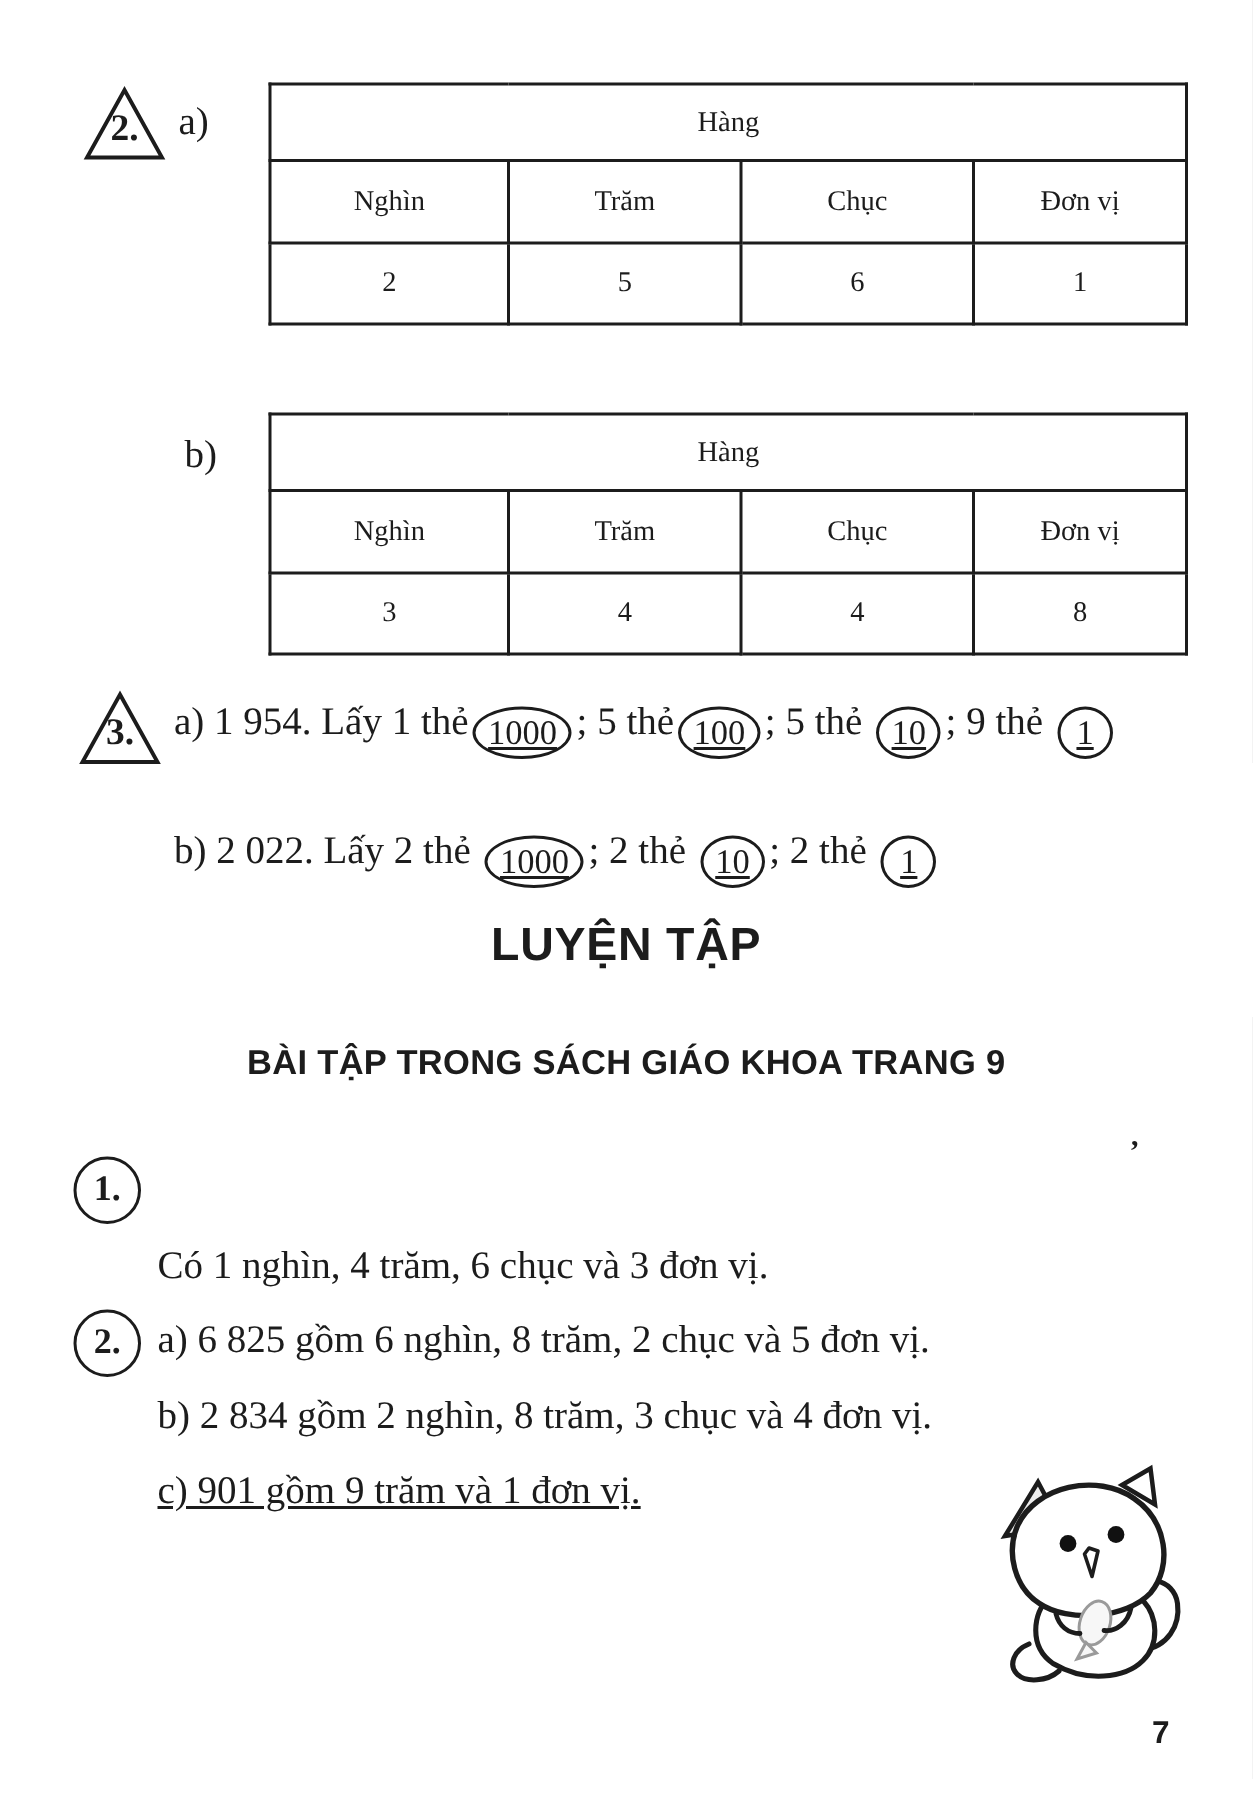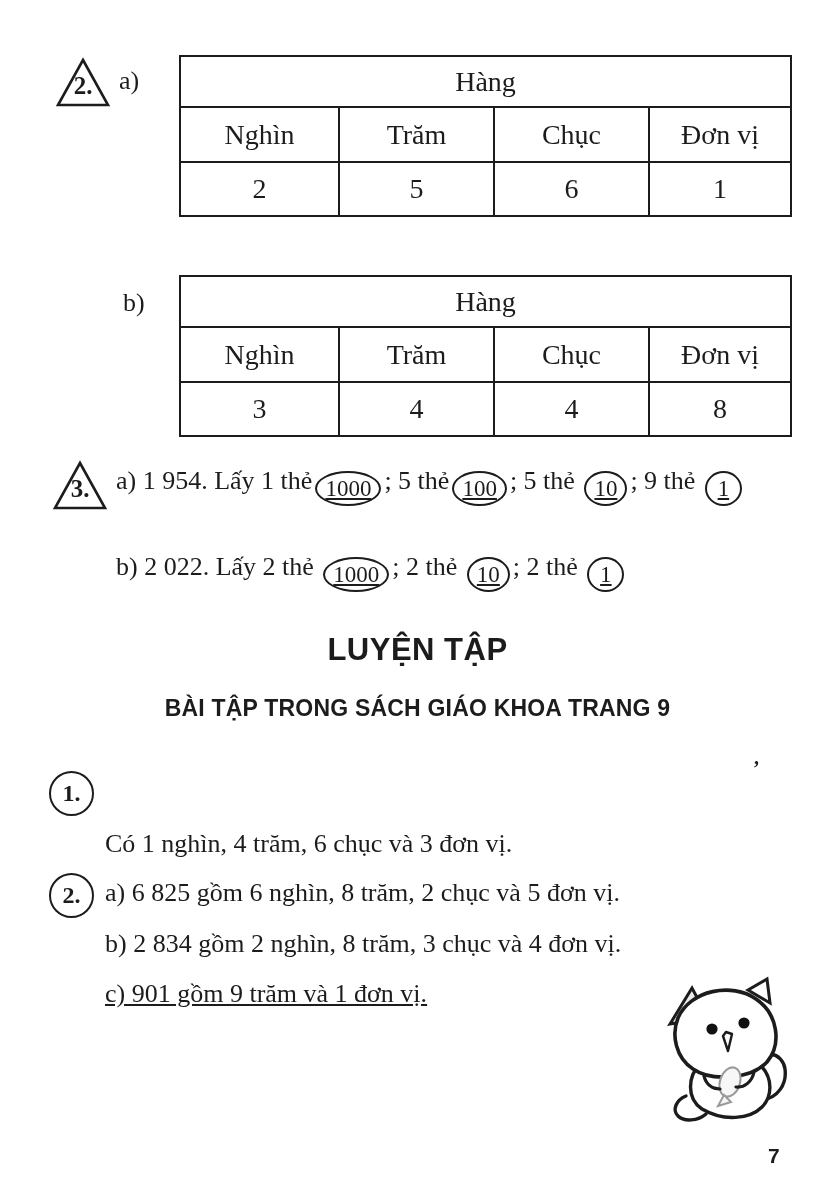--- a/index.html
+++ b/index.html
@@ -23,21 +23,21 @@
     position:absolute;width:41px;height:41px;
     border:2.6px solid #1c1c1c;border-radius:50%;
     display:flex;align-items:center;justify-content:center;
     font-weight:bold;font-size:24px;
   }
   .part-label{position:absolute;font-size:26px;}
   
   .pv-table{
     position:absolute;left:179px;width:611px;
     border-collapse:collapse;table-layout:fixed;
-    font-size:28px;
+    font-size:19px;
   }
   .pv-table td,.pv-table th{
     border:2.6px solid #1c1c1c;text-align:center;
     font-weight:normal;padding:0;
   }
   .pv-table .hang-row th{height:49px;}
   .pv-table .cols-row td{height:53px;}
   .pv-table .vals-row td{height:52px;}
   
   .text-line{position:absolute;font-size:26px;white-space:nowrap;}
@@ -147,21 +147,21 @@
   </div>
 
   <div class="text-line" style="left:116px;top:466px;">
     <span>a) 1 954. Lấy 1 thẻ</span><span class="card">1000</span><span>; 5 thẻ</span><span class="card">100</span><span>; 5 thẻ </span><span class="card">10</span><span>; 9 thẻ </span><span class="card">1</span>
   </div>
 
   <div class="text-line" style="left:116px;top:552px;">
     <span>b) 2 022. Lấy 2 thẻ </span><span class="card">1000</span><span>; 2 thẻ </span><span class="card">10</span><span>; 2 thẻ </span><span class="card">1</span>
   </div>
 
-  <div class="h-title" style="top:632px;">LUYỆN TẬP</div>
+  <div class="h-title" style="top:612px;">LUYỆN TẬP</div>
   <div class="h-subtitle" style="top:695px;">BÀI TẬP TRONG SÁCH GIÁO KHOA TRANG 9</div>
 
   <div class="circ-marker" style="left:49px;top:771px;">
     <span>1.</span>
   </div>
 
 
   <div class="text-line" style="left:105px;top:829px;">Có 1 nghìn, 4 trăm, 6 chục và 3 đơn vị.</div>
 
   <div class="circ-marker" style="left:49px;top:873px;">

